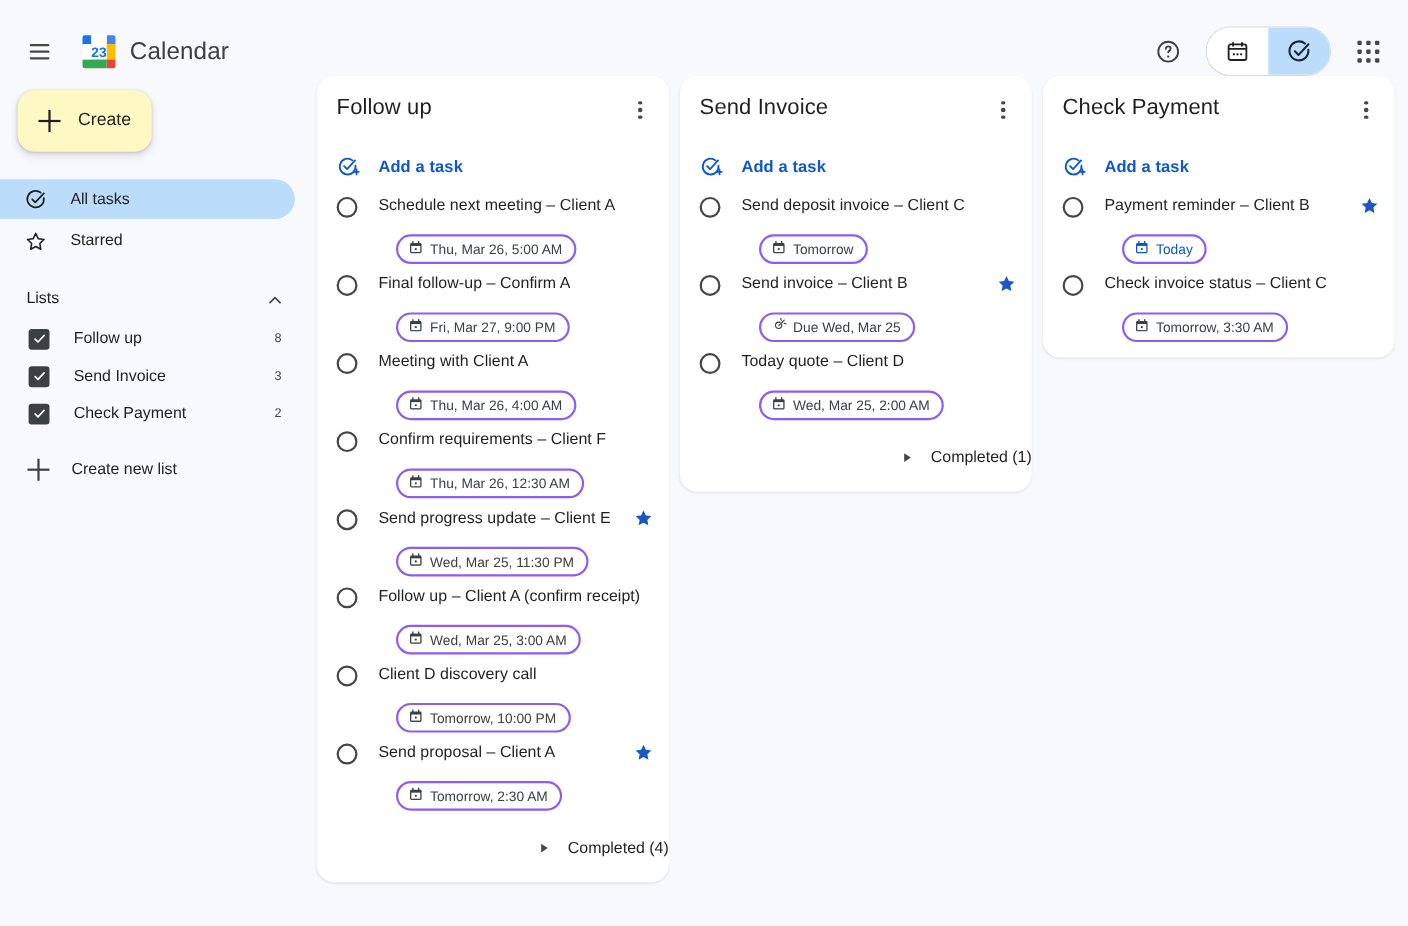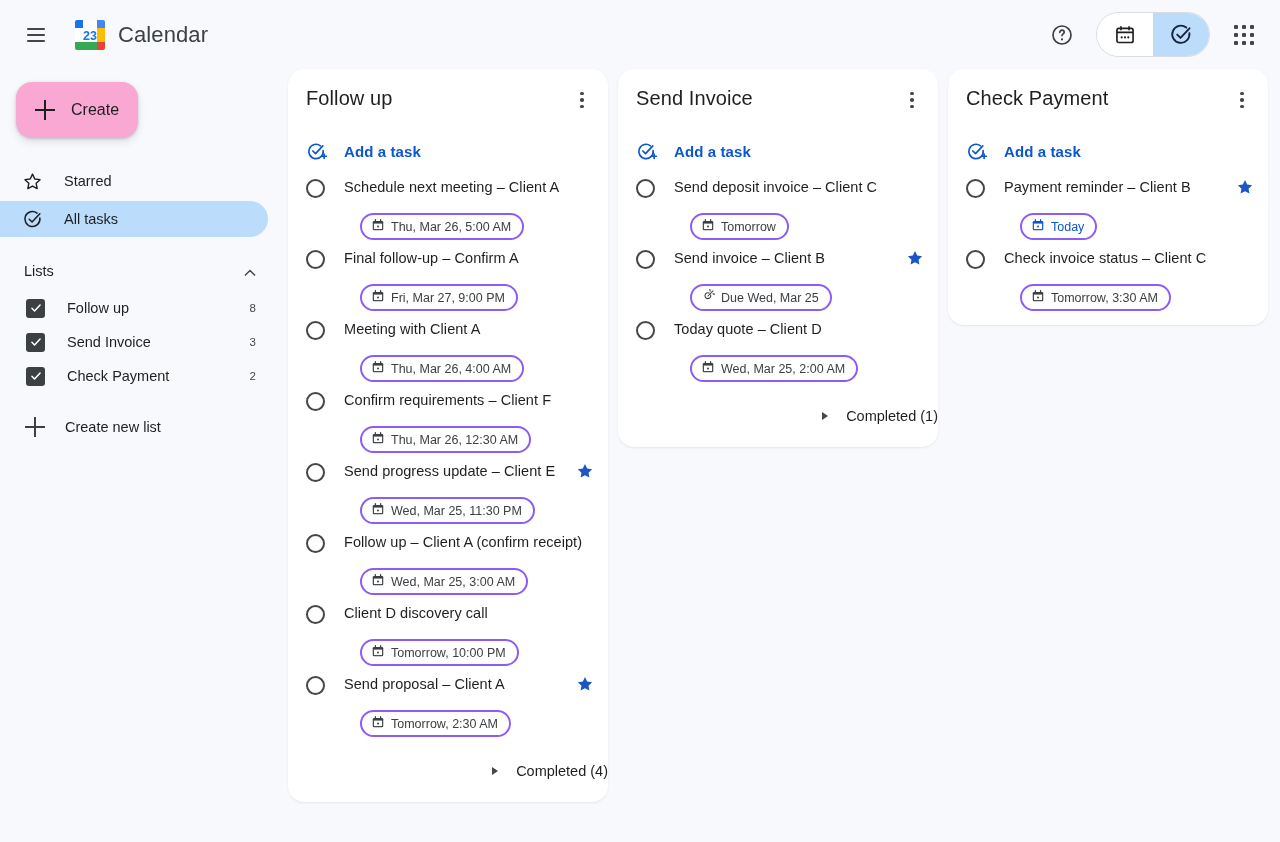--- a/index.html
+++ b/index.html
@@ -7,21 +7,21 @@
     width: 1280px; height: 842px;
     background: #f8f9fd;
     font-family: "Liberation Sans", sans-serif;
     color: #1f1f1f;
     overflow: hidden;
   }
   body { position: relative; }
 
   
   .topbar {
-    position: absolute; top: 0; left: 0; width: 1280px; height: 69px;
+    position: absolute; top: 12px; left: 0; width: 1280px; height: 69px;
     display: flex; align-items: center;
   }
   .hamburger {
     width: 48px; height: 48px; margin-left: 12px;
     display: flex; flex-direction: column; align-items: center; justify-content: center;
     gap: 4px; border-radius: 50%; cursor: pointer;
   }
   .hamburger span { display: block; width: 18px; height: 2px; background: #444746; border-radius: 1px; }
   .logo-wrap { display: flex; align-items: center; margin-left: 10px; }
   .cal-logo { position: relative; width: 40px; height: 40px; }
@@ -52,21 +52,21 @@
   }
   .grid-icon i { display: block; width: 4px; height: 4px; background: #444746; border-radius: 1px; }
 
   
   .sidebar {
     position: absolute; left: 0; top: 69px; width: 288px; height: 773px;
     padding-top: 13px;
   }
   .create-btn {
     margin-left: 16px; width: 122px; height: 56px;
-    background: #f9a8d4; border-radius: 16px;
+    background: #fef9c3; border-radius: 16px;
     box-shadow: 0 1px 3px rgba(60,64,67,.22), 0 4px 8px rgba(60,64,67,.12);
     display: flex; align-items: center; cursor: pointer;
     padding-left: 19px; gap: 16px;
   }
   .plus-ico { position: relative; width: 20px; height: 20px; flex: 0 0 auto; }
   .plus-ico:before, .plus-ico:after {
     content: ""; position: absolute; background: #1f1f1f;
   }
   .plus-ico:before { left: 0; top: 9px; width: 20px; height: 2px; }
   .plus-ico:after  { top: 0; left: 9px; height: 20px; width: 2px; }
@@ -235,36 +235,36 @@
 </div>
 
 <div class="sidebar">
 
   <div class="create-btn">
     <div class="plus-ico"></div>
     <span>Create</span>
   </div>
 
   <div class="nav-list">
-    <div class="nav-item">
-      <span>
-        <svg width="21" height="21" viewBox="0 0 24 24" fill="none" style="display:block">
-          <path d="M12 3.6l2.6 5.5 6 .8-4.4 4.2 1.1 6-5.3-2.9-5.3 2.9 1.1-6L3.4 9.9l6-.8z" stroke="#1f1f1f" stroke-width="1.6" stroke-linejoin="round"></path>
-        </svg>
-      </span>
-      <span class="lbl">Starred</span>
-    </div>
     <div class="nav-item selected">
       <span>
         <svg width="21" height="21" viewBox="0 0 24 24" fill="none" style="display:block">
           <path d="M20.4 10.4a8.6 8.6 0 11-3.2-5.7" stroke="#1f1f1f" stroke-width="1.8" stroke-linecap="round"></path>
           <path d="M8.3 11.7l3.2 3.2 8.9-9.5" stroke="#1f1f1f" stroke-width="1.8" stroke-linecap="round" stroke-linejoin="round"></path>
         </svg>
       </span>
       <span class="lbl">All tasks</span>
+    </div>
+    <div class="nav-item">
+      <span>
+        <svg width="21" height="21" viewBox="0 0 24 24" fill="none" style="display:block">
+          <path d="M12 3.6l2.6 5.5 6 .8-4.4 4.2 1.1 6-5.3-2.9-5.3 2.9 1.1-6L3.4 9.9l6-.8z" stroke="#1f1f1f" stroke-width="1.6" stroke-linejoin="round"></path>
+        </svg>
+      </span>
+      <span class="lbl">Starred</span>
     </div>
   </div>
 
   <div class="lists-header">
     <span class="ttl">Lists</span>
     <span class="chev">
       <svg width="20" height="20" viewBox="0 0 24 24" fill="none" style="display:block">
         <path d="M6.5 14.5L12 9l5.5 5.5" stroke="#444746" stroke-width="1.8" stroke-linecap="round" stroke-linejoin="round"></path>
       </svg>
     </span>

